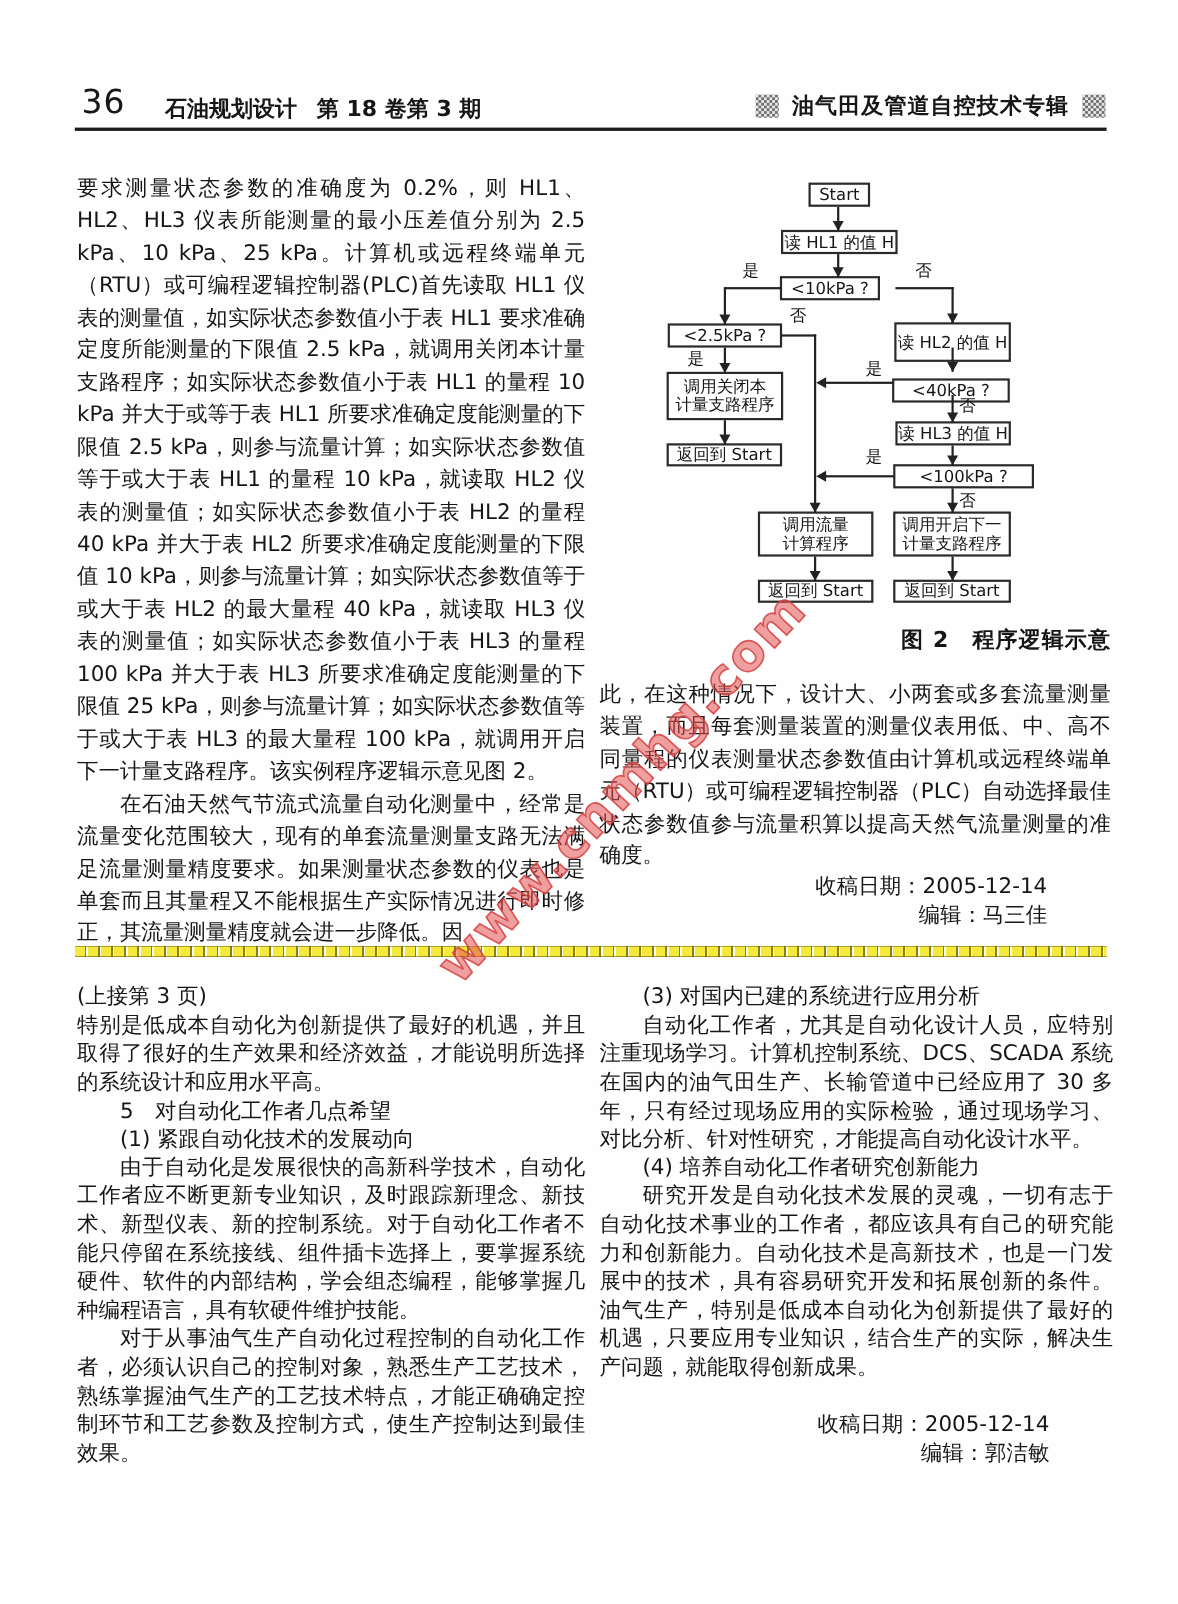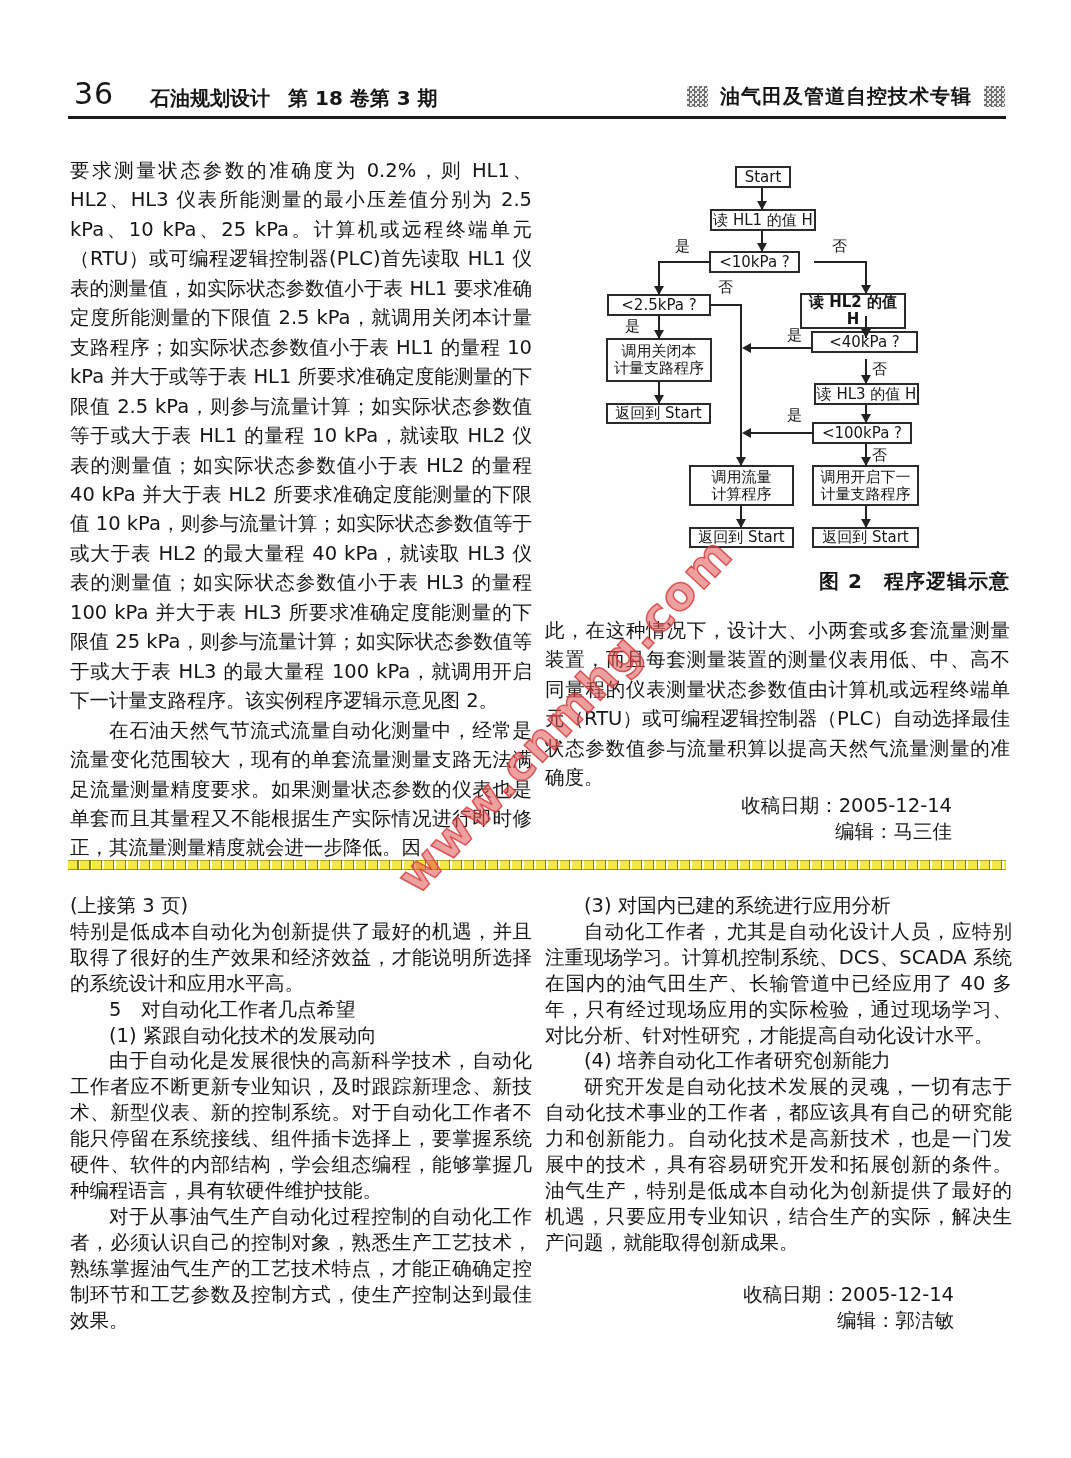--- a/index.html
+++ b/index.html
@@ -69,27 +69,27 @@
     <p>要求测量状态参数的准确度为 0.2%，则 HL1、HL2、HL3 仪表所能测量的最小压差值分别为 2.5 kPa、10 kPa、25 kPa。计算机或远程终端单元（RTU）或可编程逻辑控制器(PLC)首先读取 HL1 仪表的测量值，如实际状态参数值小于表 HL1 要求准确定度所能测量的下限值 2.5 kPa，就调用关闭本计量支路程序；如实际状态参数值小于表 HL1 的量程 10 kPa 并大于或等于表 HL1 所要求准确定度能测量的下限值 2.5 kPa，则参与流量计算；如实际状态参数值等于或大于表 HL1 的量程 10 kPa，就读取 HL2 仪表的测量值；如实际状态参数值小于表 HL2 的量程 40 kPa 并大于表 HL2 所要求准确定度能测量的下限值 10 kPa，则参与流量计算；如实际状态参数值等于或大于表 HL2 的最大量程 40 kPa，就读取 HL3 仪表的测量值；如实际状态参数值小于表 HL3 的量程 100 kPa 并大于表 HL3 所要求准确定度能测量的下限值 25 kPa，则参与流量计算；如实际状态参数值等于或大于表 HL3 的最大量程 100 kPa，就调用开启下一计量支路程序。该实例程序逻辑示意见图 2。</p>
     <p class="ind">在石油天然气节流式流量自动化测量中，经常是流量变化范围较大，现有的单套流量测量支路无法满足流量测量精度要求。如果测量状态参数的仪表也是单套而且其量程又不能根据生产实际情况进行即时修正，其流量测量精度就会进一步降低。因</p>
   </div>
 
   <div class="flow">
 
     <div class="fl-box" style="left:140px;top:1px;width:56px;height:22px;">Start</div>
     <div class="fl-box" style="left:115px;top:44px;width:106px;height:22px;">读 HL1 的值 H</div>
     <div class="fl-box" style="left:114px;top:86px;width:91px;height:22px;">&lt;10kPa ?</div>
     <div class="fl-box" style="left:12px;top:129px;width:104px;height:22px;">&lt;2.5kPa ?</div>
-    <div class="fl-box" style="left:205px;top:128px;width:106px;height:36px;font-weight:bold;">读 HL2 的值 H</div>
+    <div class="fl-box" style="left:218px;top:128px;width:106px;height:36px;">读 HL2 的值 H</div>
     <div class="fl-box" style="left:11px;top:173px;width:106px;height:44px;">调用关闭本
 计量支路程序</div>
-    <div class="fl-box" style="left:216px;top:166px;width:107px;height:22px;">&lt;40kPa ?</div>
+    <div class="fl-box" style="left:216px;top:179px;width:107px;height:22px;">&lt;40kPa ?</div>
     <div class="fl-box" style="left:11px;top:238px;width:105px;height:21px;">返回到 Start</div>
     <div class="fl-box" style="left:219px;top:218px;width:105px;height:22px;">读 HL3 的值 H</div>
-    <div class="fl-box" style="left:217px;top:257px;width:100px;height:22px;">&lt;100kPa ?</div>
+    <div class="fl-box" style="left:217px;top:257px;width:128px;height:22px;">&lt;100kPa ?</div>
     <div class="fl-box" style="left:94px;top:300px;width:105px;height:41px;">调用流量
 计算程序</div>
     <div class="fl-box" style="left:217px;top:300px;width:107px;height:41px;">调用开启下一
 计量支路程序</div>
     <div class="fl-box" style="left:94px;top:362px;width:105px;height:21px;">返回到 Start</div>
     <div class="fl-box" style="left:217px;top:362px;width:107px;height:21px;">返回到 Start</div>
 
     <span class="fl-lab" style="left:80px;top:72px;">是</span>
     <span class="fl-lab" style="left:237px;top:72px;">否</span>
     <span class="fl-lab" style="left:123px;top:113px;">否</span>
@@ -148,21 +148,21 @@
     <p>(上接第 3 页)</p>
     <p>特别是低成本自动化为创新提供了最好的机遇，并且取得了很好的生产效果和经济效益，才能说明所选择的系统设计和应用水平高。</p>
     <p class="ind">5　对自动化工作者几点希望</p>
     <p class="ind">(1) 紧跟自动化技术的发展动向</p>
     <p class="ind">由于自动化是发展很快的高新科学技术，自动化工作者应不断更新专业知识，及时跟踪新理念、新技术、新型仪表、新的控制系统。对于自动化工作者不能只停留在系统接线、组件插卡选择上，要掌握系统硬件、软件的内部结构，学会组态编程，能够掌握几种编程语言，具有软硬件维护技能。</p>
     <p class="ind">对于从事油气生产自动化过程控制的自动化工作者，必须认识自己的控制对象，熟悉生产工艺技术，熟练掌握油气生产的工艺技术特点，才能正确确定控制环节和工艺参数及控制方式，使生产控制达到最佳效果。</p>
   </div>
 
   <div class="col lh-bot br">
     <p class="ind">(3) 对国内已建的系统进行应用分析</p>
-    <p class="ind">自动化工作者，尤其是自动化设计人员，应特别注重现场学习。计算机控制系统、DCS、SCADA 系统在国内的油气田生产、长输管道中已经应用了 40 多年，只有经过现场应用的实际检验，通过现场学习、对比分析、针对性研究，才能提高自动化设计水平。</p>
+    <p class="ind">自动化工作者，尤其是自动化设计人员，应特别注重现场学习。计算机控制系统、DCS、SCADA 系统在国内的油气田生产、长输管道中已经应用了 30 多年，只有经过现场应用的实际检验，通过现场学习、对比分析、针对性研究，才能提高自动化设计水平。</p>
     <p class="ind">(4) 培养自动化工作者研究创新能力</p>
     <p class="ind">研究开发是自动化技术发展的灵魂，一切有志于自动化技术事业的工作者，都应该具有自己的研究能力和创新能力。自动化技术是高新技术，也是一门发展中的技术，具有容易研究开发和拓展创新的条件。油气生产，特别是低成本自动化为创新提供了最好的机遇，只要应用专业知识，结合生产的实际，解决生产问题，就能取得创新成果。</p>
     <p class="meta" style="margin-top:26px;">收稿日期：2005-12-14</p>
     <p class="meta">编辑：郭洁敏</p>
   </div>
 
   <div class="wm">www.cnmhg.com</div>
 
 </div>
 

